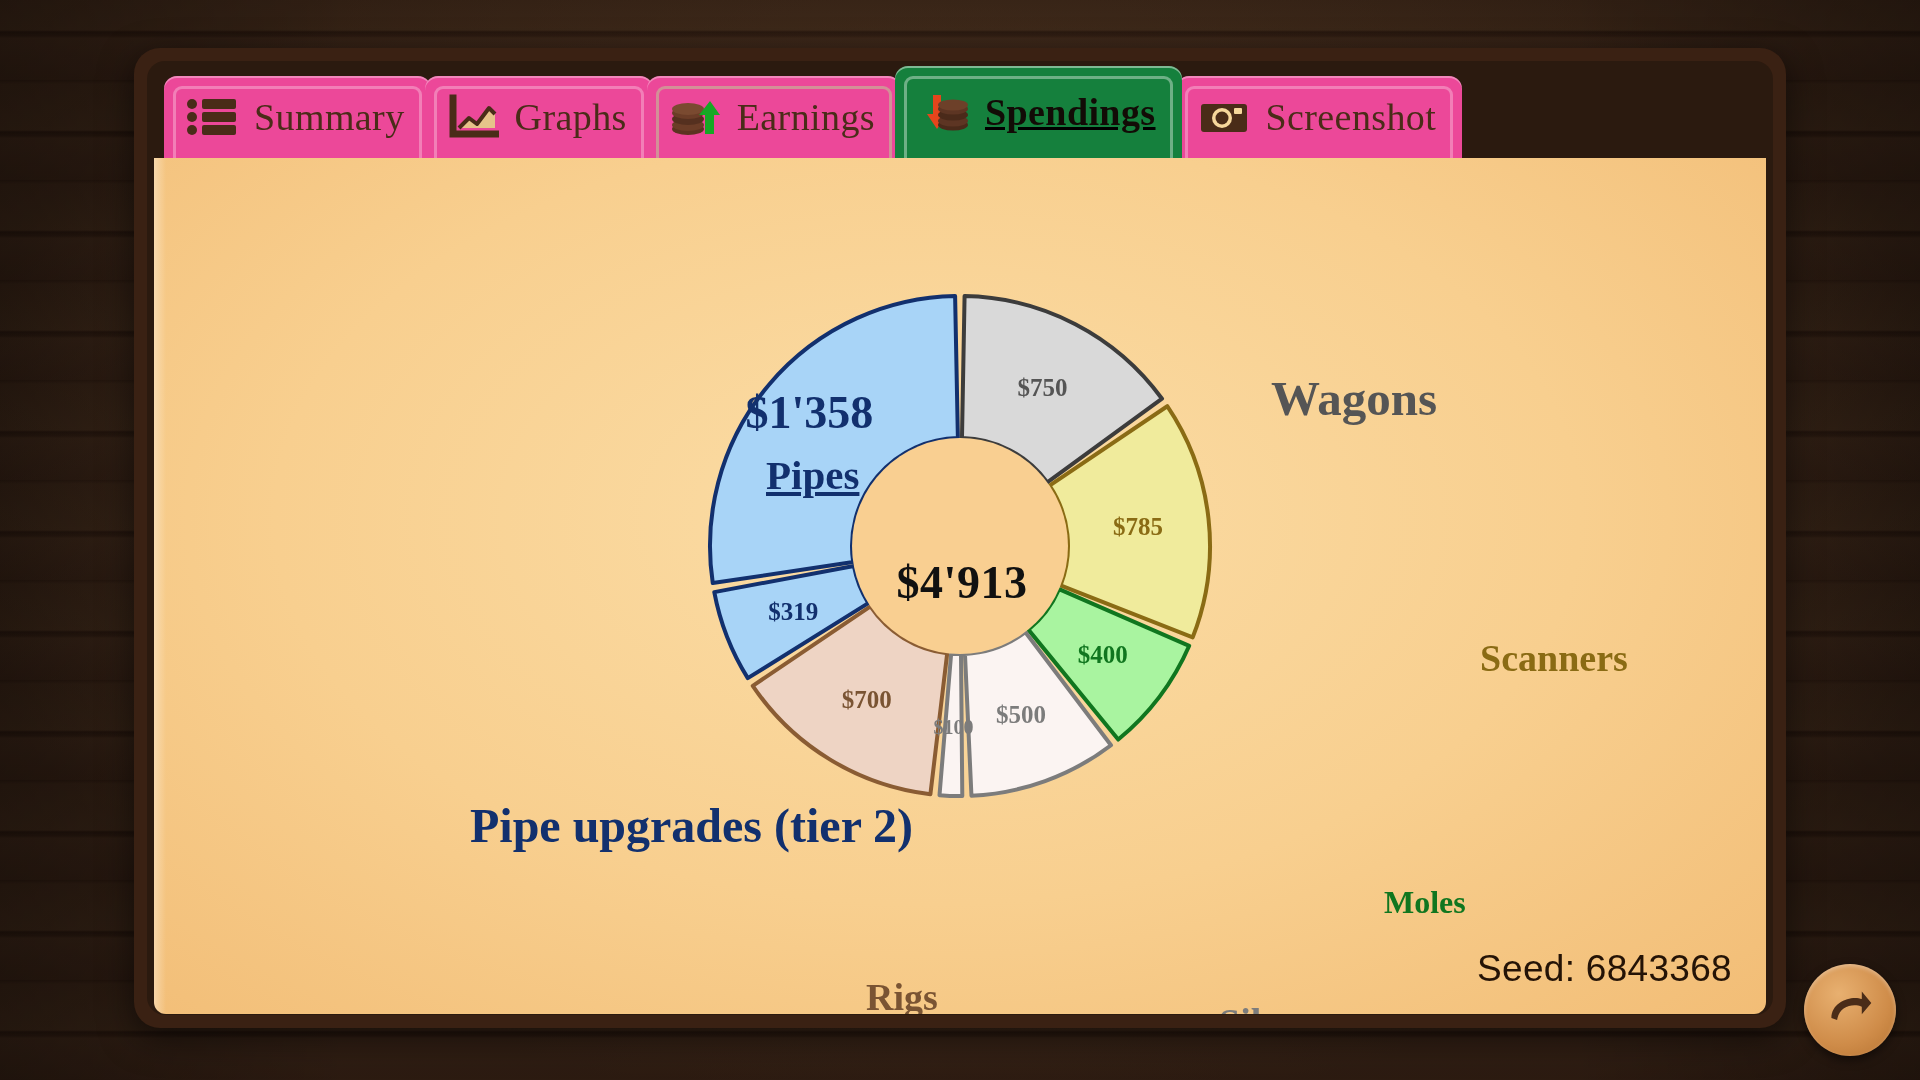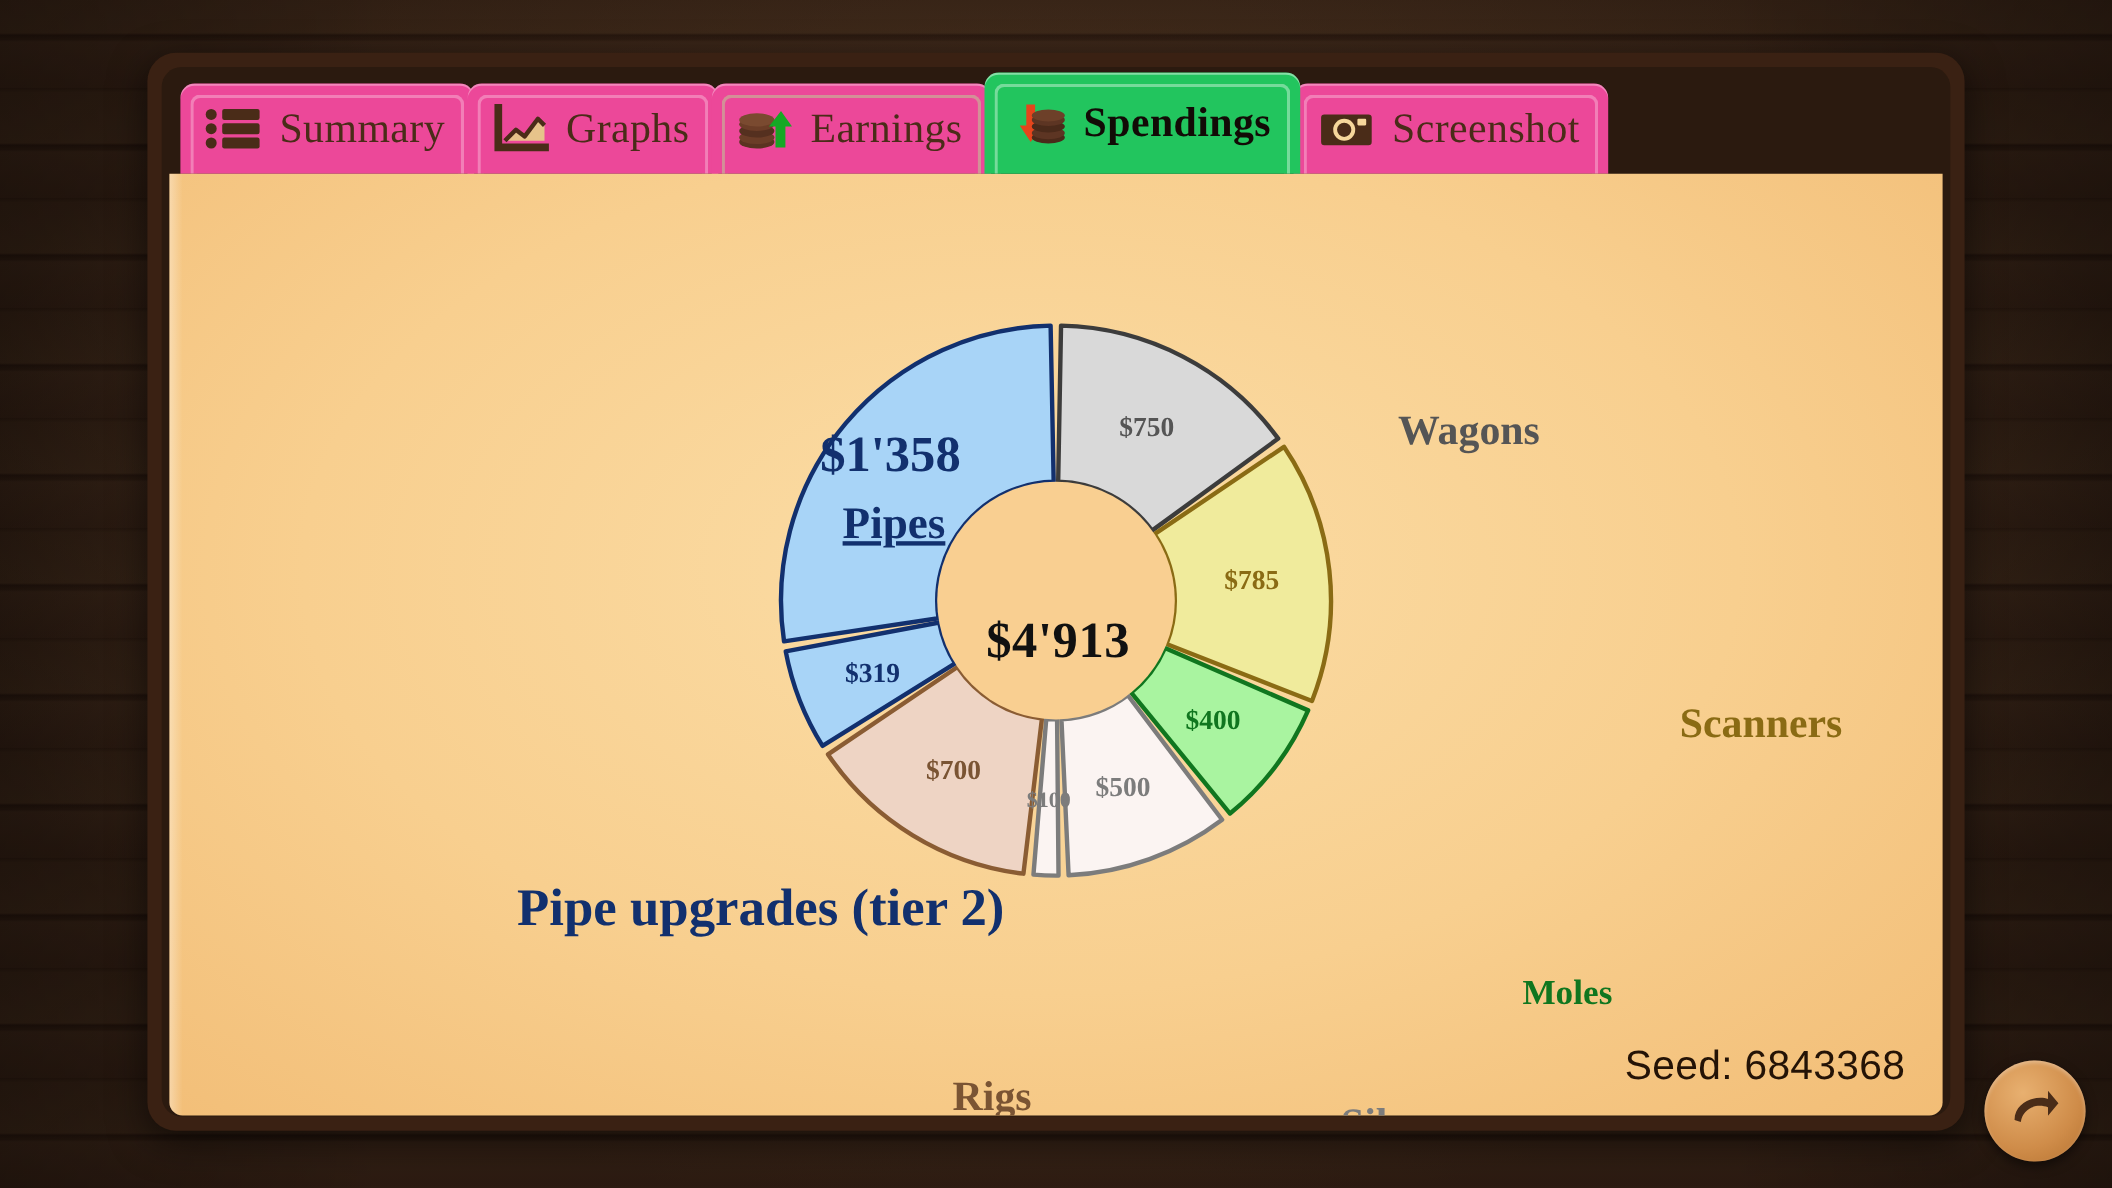--- a/index.html
+++ b/index.html
@@ -54,23 +54,24 @@
   }
   .tab .tab-frame {
     position: absolute; left: 9px; right: 9px; top: 10px; bottom: 0;
     border: 3px solid rgba(255,255,255,0.30);
     border-bottom: none;
     border-radius: 9px 9px 0 0;
     pointer-events: none;
   }
   .tab.active {
     height: 92px;
-    background: #22c55e;
+    background: #15803d;
     z-index: 9;
     box-shadow: inset 0 2px 0 rgba(255,255,255,0.45);
+    text-decoration: underline;
   }
   .tab.active .tab-frame { border-color: rgba(255,255,255,0.38); }
   .tab.earnings .tab-frame { border-color: rgba(190,205,150,0.55); }
   .tab-label {
     font-size: 38px;
     color: #4a2c18;
     letter-spacing: 0.4px;
     white-space: nowrap;
     position: relative; z-index: 2;
     font-family: "Liberation Serif", serif;
@@ -235,22 +236,22 @@
             <text x="403.4771884406148" y="537.8811139538234" text-anchor="middle" class="slice-label" fill="#7c7c7c" font-size="20">$100</text>
             <text x="316.7437266251183" y="511.7883093571931" text-anchor="middle" class="slice-label" fill="#7a5433" font-size="25">$700</text>
             <text x="243.1910540436502" y="423.9290039114384" text-anchor="middle" class="slice-label" fill="#12306e" font-size="25">$319</text>
             <text x="259.4723016331267" y="231.9157286507429" text-anchor="middle" class="slice-label" fill="#12306e" font-size="46">$1'358</text>
           </g>
         <circle cx="410" cy="350" r="108" fill="#f9cf91" stroke="none"></circle>
       </svg>
 
       <div id="center-total">$4'913</div>
 
-      <div class="out-label" style="left:1117px; top:212px; font-size:38px; color:#555555;text-align:center;">Wagons</div>
-      <div class="out-label" style="left:1373px; top:478px; font-size:38px; color:#8a6b14;">Scanners</div>
+      <div class="out-label" style="left:1117px; top:212px; font-size:49px; color:#555555;text-align:center;">Wagons</div>
+      <div class="out-label" style="left:1326px; top:478px; font-size:38px; color:#8a6b14;">Scanners</div>
       <div class="out-label" style="left:1230px; top:726px; font-size:32px; color:#10761f;">Moles</div>
       <div class="out-label" style="left:1065px; top:842px; font-size:38px; color:#7c7c7c;">Silos</div>
 
       <div class="out-label" style="left:712px; top:817px; font-size:38px; color:#7a5433;">Rigs</div>
       <div class="out-label" style="left:316px; top:640px; font-size:48px; color:#12306e;">Pipe upgrades (tier 2)</div>
       <div class="out-label" style="left:612px; top:293px; font-size:41px; color:#12306e;text-decoration:underline;">Pipes</div>
     </div>
 
     <div id="seed">Seed: 6843368</div>
   </div>

